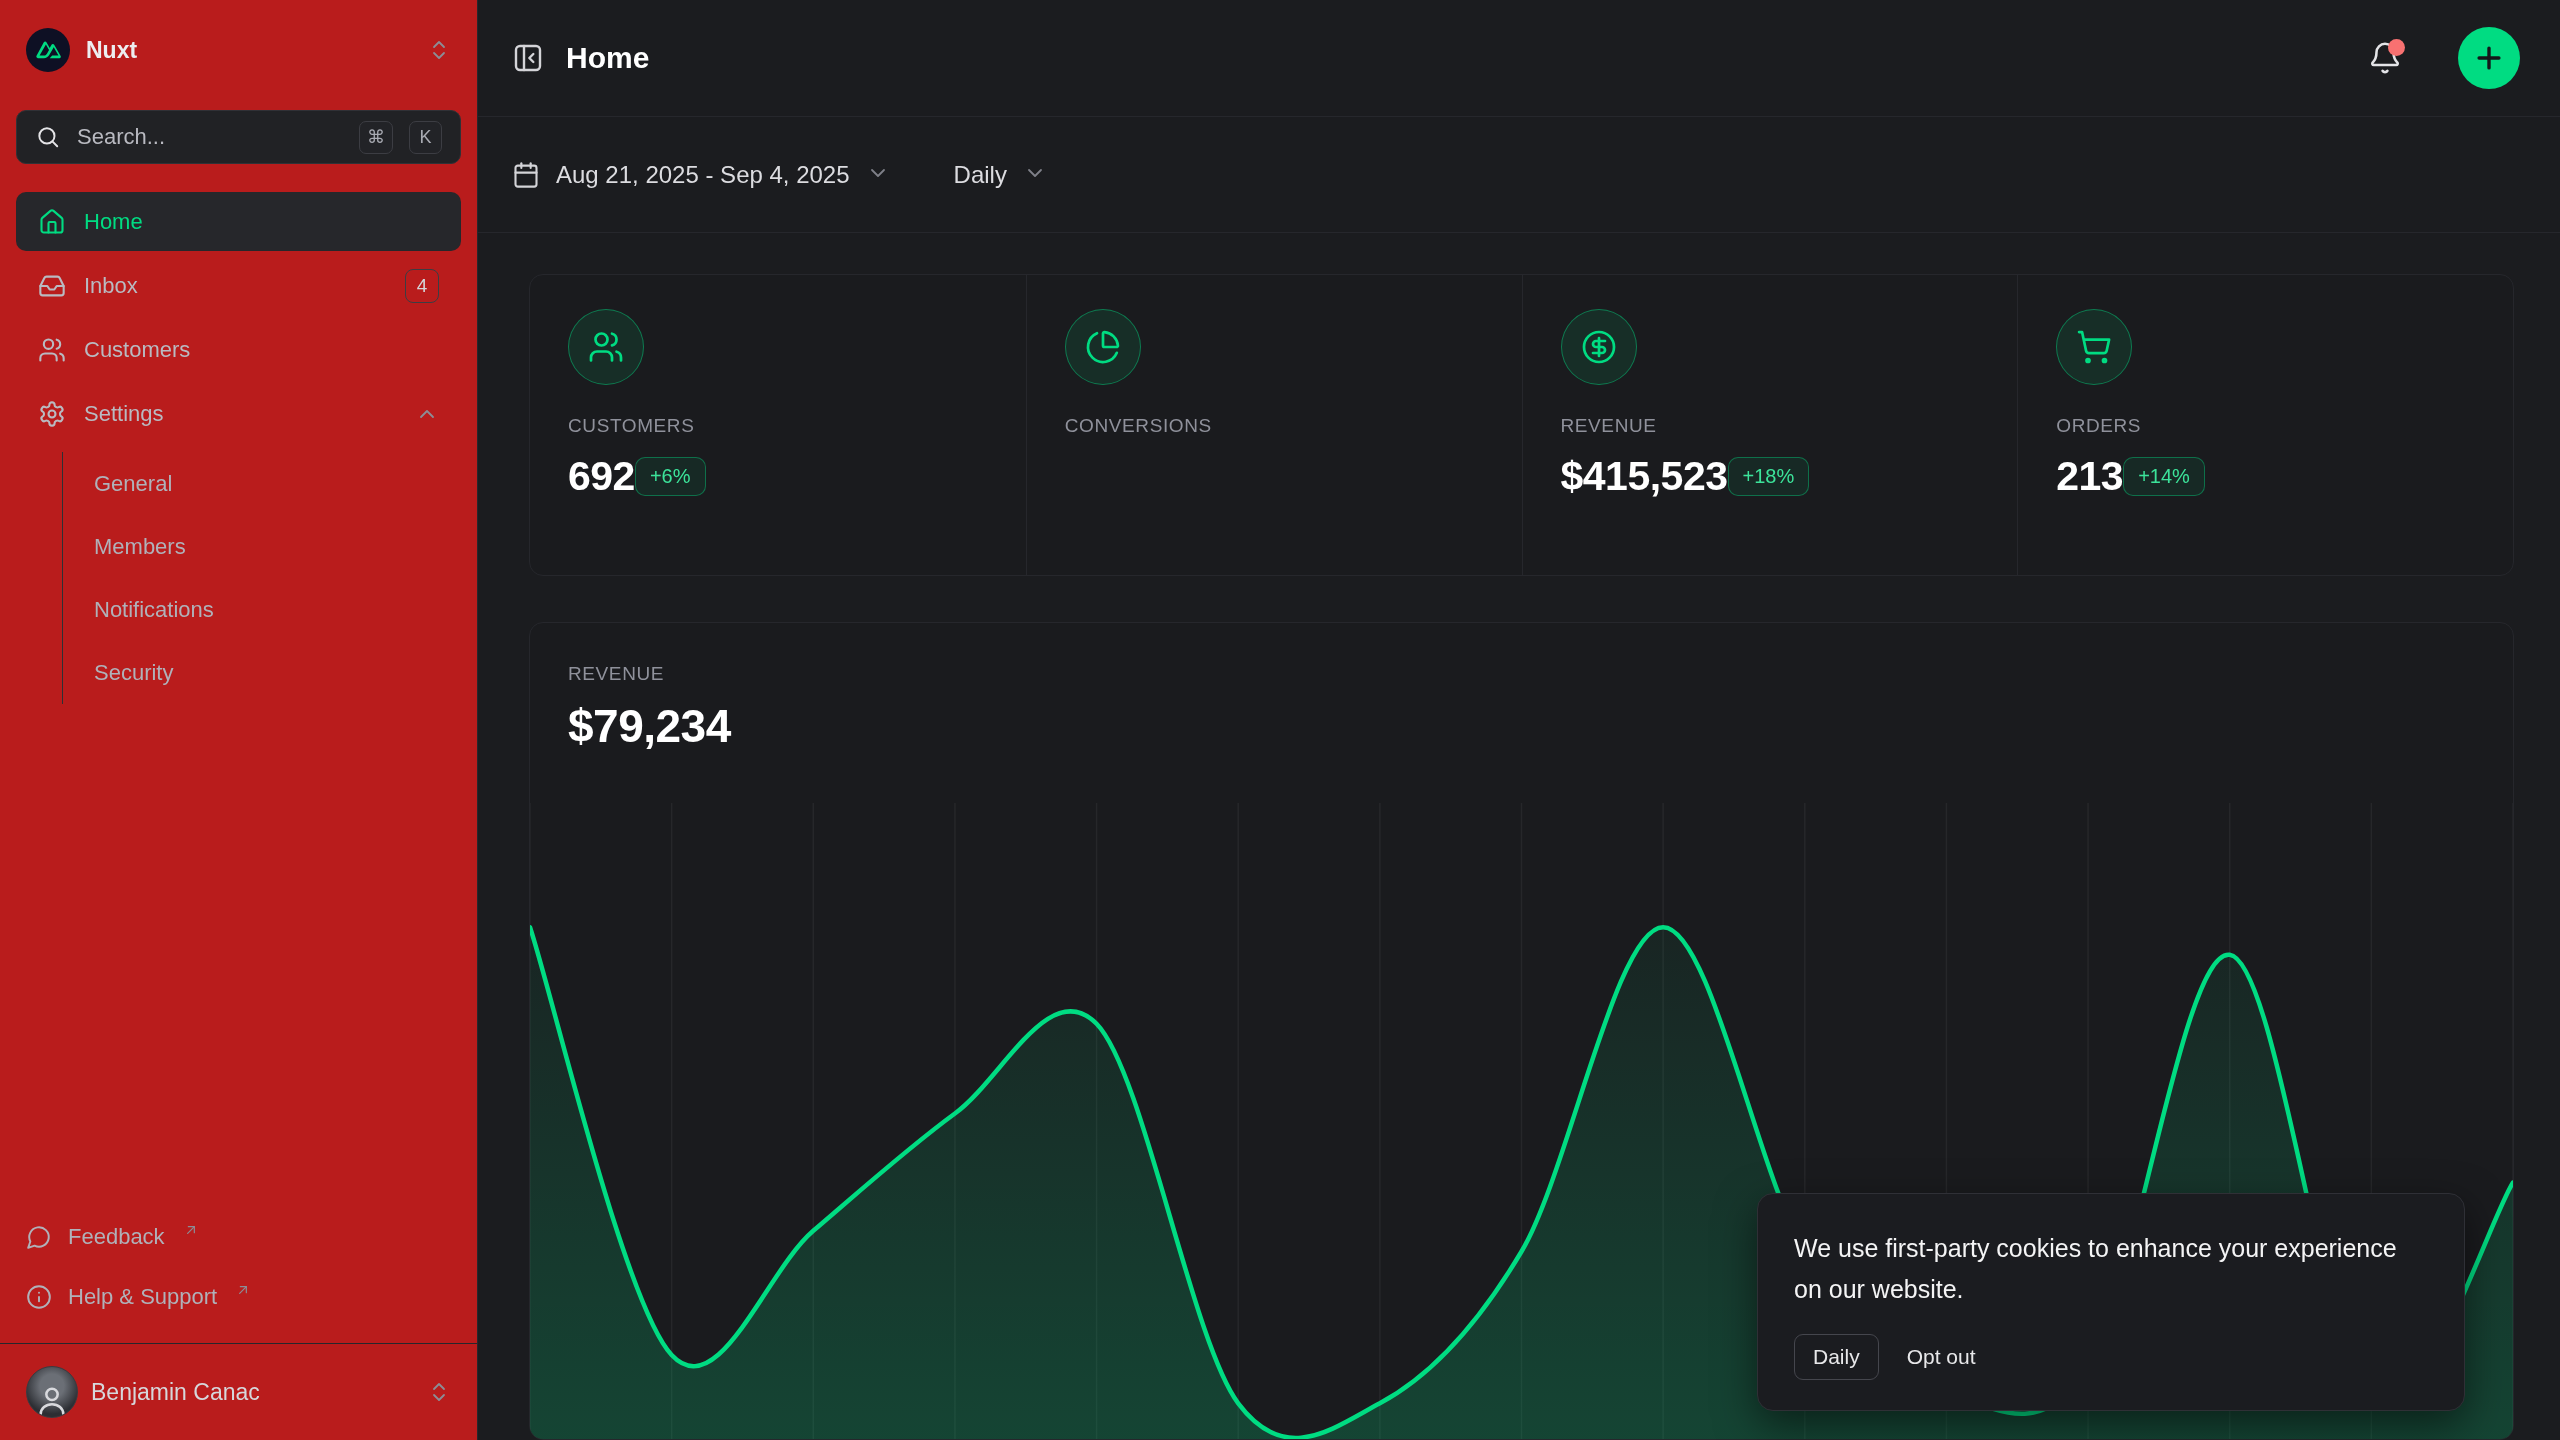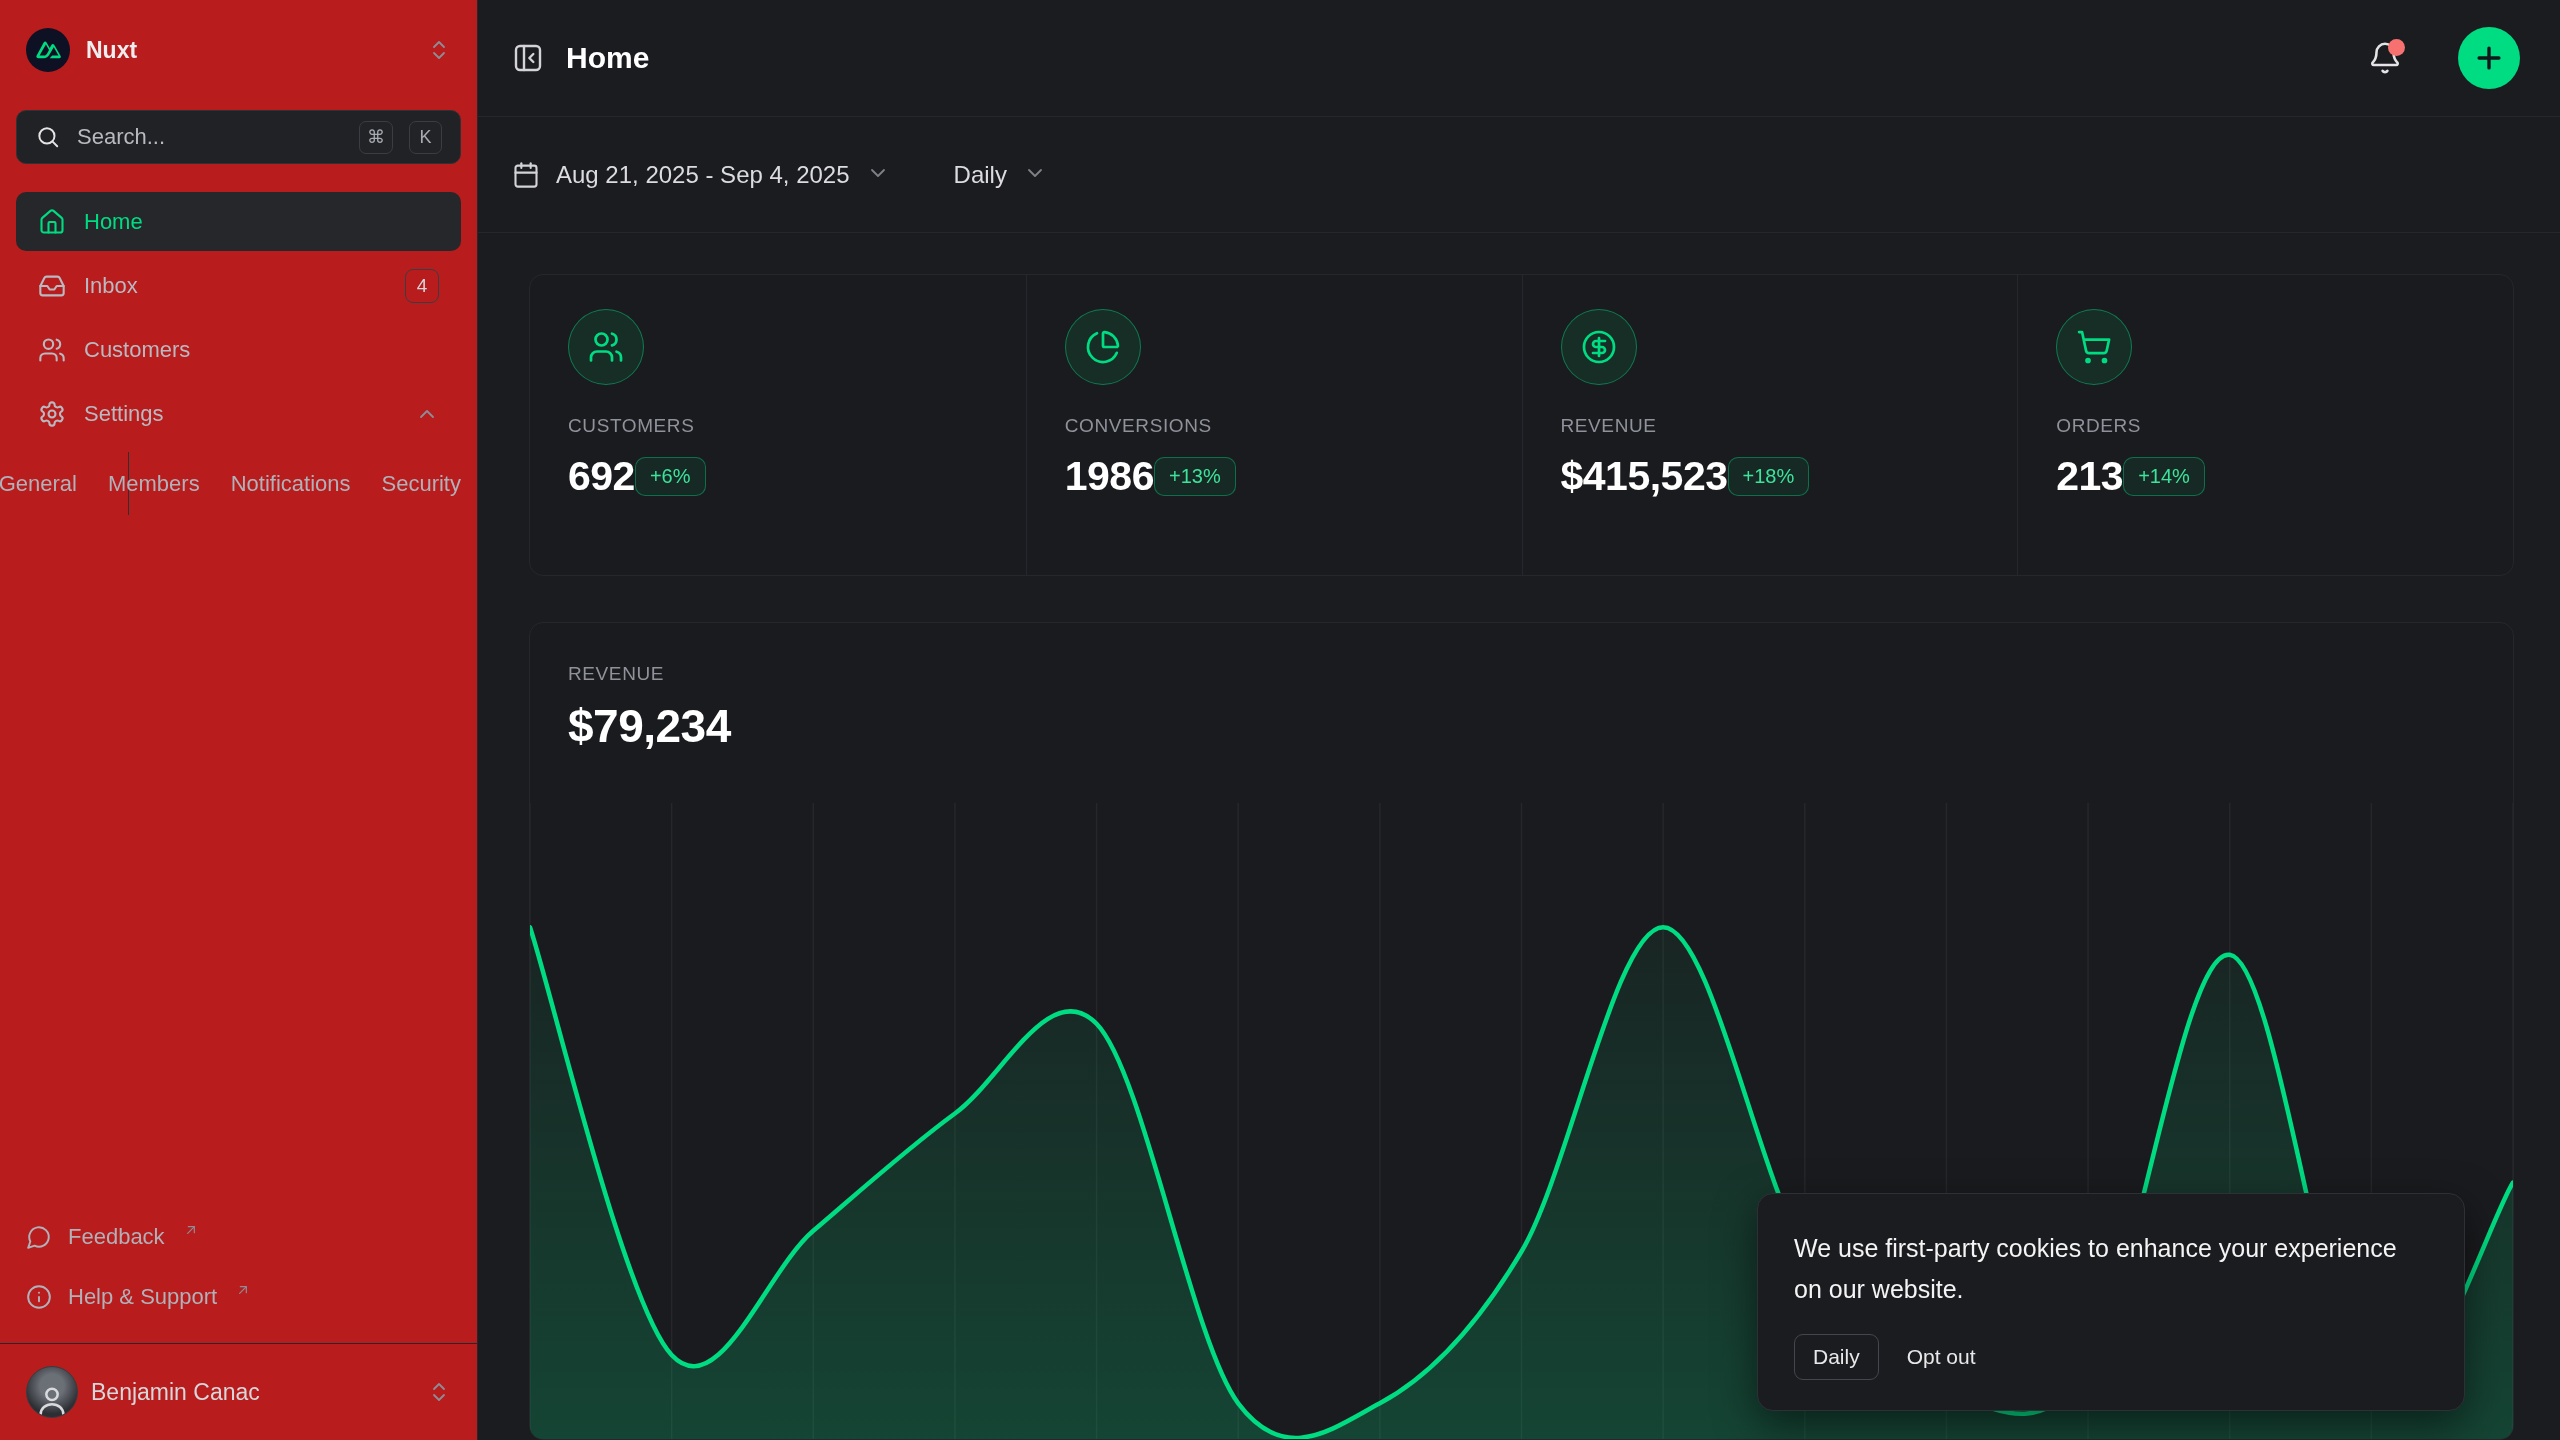--- a/index.html
+++ b/index.html
@@ -20,21 +20,21 @@
   .chevs { color:#8c8d96; }
   .search { margin-top:30px; height:54px; background:#212225; border:1px solid #303136; border-radius:10px; display:flex; align-items:center; gap:16px; padding:0 18px; cursor:text; }
   .search-ph { flex:1; font-size:22px; color:#b9bac1; }
   .kbd { min-width:33px; height:33px; padding:0 7px; border:1px solid #3c3d43; border-radius:7px; background:#222327; color:#a9abb3; font-size:18px; display:flex; align-items:center; justify-content:center; }
   .nav { margin-top:28px; display:flex; flex-direction:column; gap:5px; }
   .nav-item { height:59px; border-radius:10px; display:flex; align-items:center; gap:18px; padding:0 22px; color:#b9bac1; font-size:22px; cursor:pointer; }
   .nav-item .lbl { flex:1; }
   .nav-item.active { background:#26272b; color:var(--accent); }
   .nav-item.active .lbl { color:var(--accent); }
   .badge-num { min-width:34px; height:34px; border:1px solid #3c3d43; border-radius:8px; color:#d4d5d9; font-size:19px; display:flex; align-items:center; justify-content:center; padding:0 8px; }
-  .subnav { margin:4px 0 0 112px; border-left:1px solid #2e2f33; display:flex; flex-direction:row;justify-content:flex-end; }
+  .subnav { margin:4px 0 0 46px; border-left:1px solid #2e2f33; display:flex; flex-direction:column; }
   .sub-item { height:63px; display:flex; align-items:center; padding-left:31px; font-size:22px; color:#b0b1b9; cursor:pointer; border-radius:0 10px 10px 0; }
   .sb-spacer { flex:1; }
   .sb-foot { display:flex; flex-direction:column; gap:4px; padding-bottom:18px; }
   .foot-item { height:56px; display:flex; align-items:center; gap:16px; padding:0 10px; color:#b0b1b9; font-size:22px; cursor:pointer; border-radius:10px; }
   .ext { color:#8c8d96; margin:-14px 0 0 2px; }
   .user-sec { border-top:1px solid var(--border); padding:14px 16px; }
   .user-row { display:flex; align-items:center; gap:13px; padding:8px 10px; border-radius:10px; cursor:pointer; }
   .avatar { width:52px; height:52px; border-radius:50%; background:radial-gradient(circle at 50% 38%, #6b6f76 0 30%, #2c2e33 70%); border:1px solid #3a3b40; display:flex; align-items:flex-end; justify-content:center; overflow:hidden; color:#cfd1d6; }
   .user-name { flex:1; font-size:23px; font-weight:500; color:#d6d7db; }
 
@@ -295,24 +295,20 @@
       </div>
 
       <div class="stat-cell">
         <div class="icon-circle">
           <svg class="ic" width="36" height="36" viewBox="0 0 24 24">
               <path d="M21 12c.55 0 1-.45.95-1a10 10 0 0 0-8.95-8.95c-.55-.06-1 .4-1 .95v8a1 1 0 0 0 1 1z"></path>
               <path d="M21.21 15.89A10 10 0 1 1 8 2.83"></path>
             </svg>
         </div>
         <div class="stat-label">CONVERSIONS</div>
-        <div class="stat-value-row">
-          <span class="stat-value">1986</span>
-          <span class="delta-badge">+13%</span>
-        </div>
       </div>
 
       <div class="stat-cell">
         <div class="icon-circle">
           <svg class="ic" width="36" height="36" viewBox="0 0 24 24">
               <circle cx="12" cy="12" r="10"></circle>
               <path d="M16 8h-6a2 2 0 1 0 0 4h4a2 2 0 1 1 0 4H8"></path>
               <path d="M12 18V6"></path>
             </svg>
         </div>

